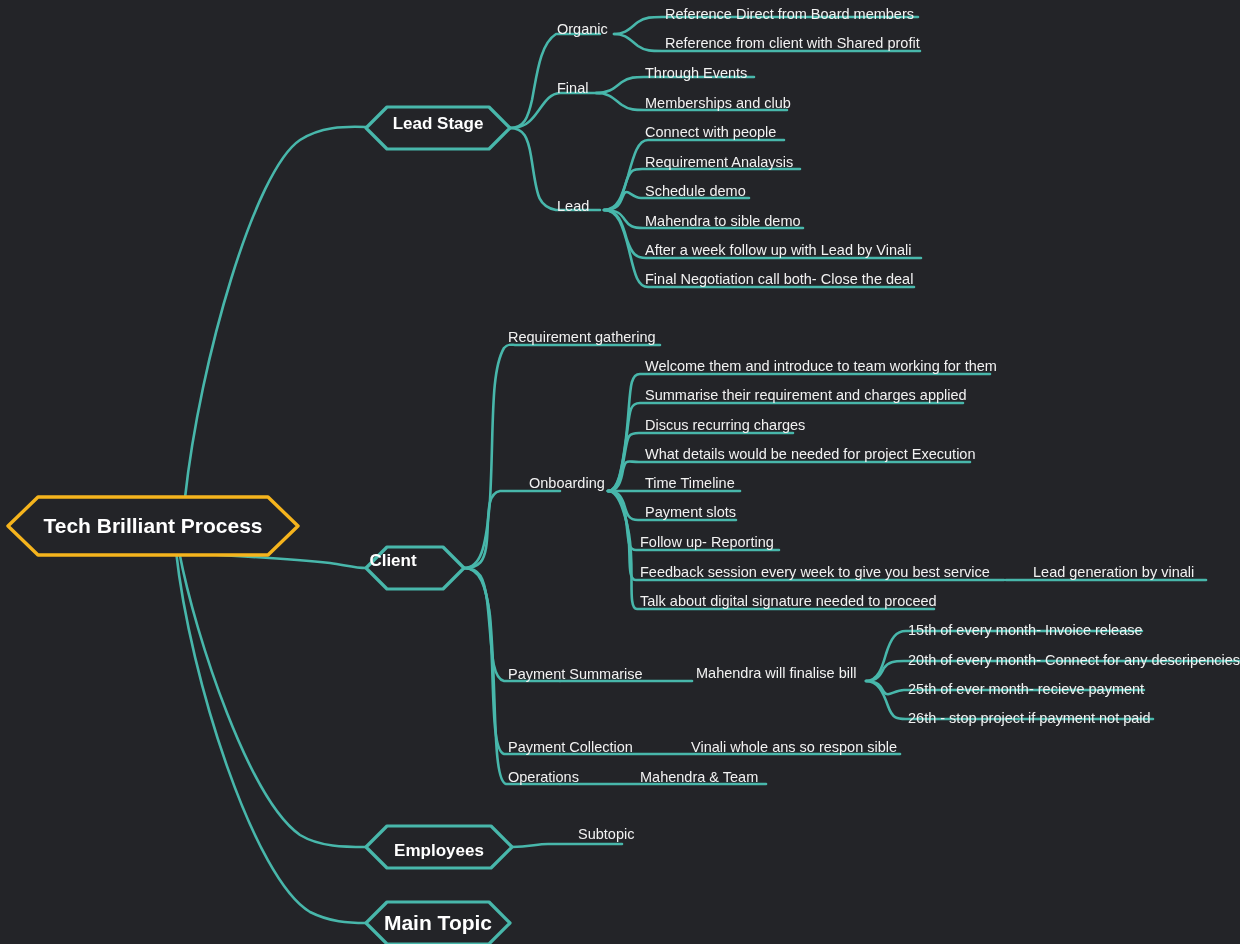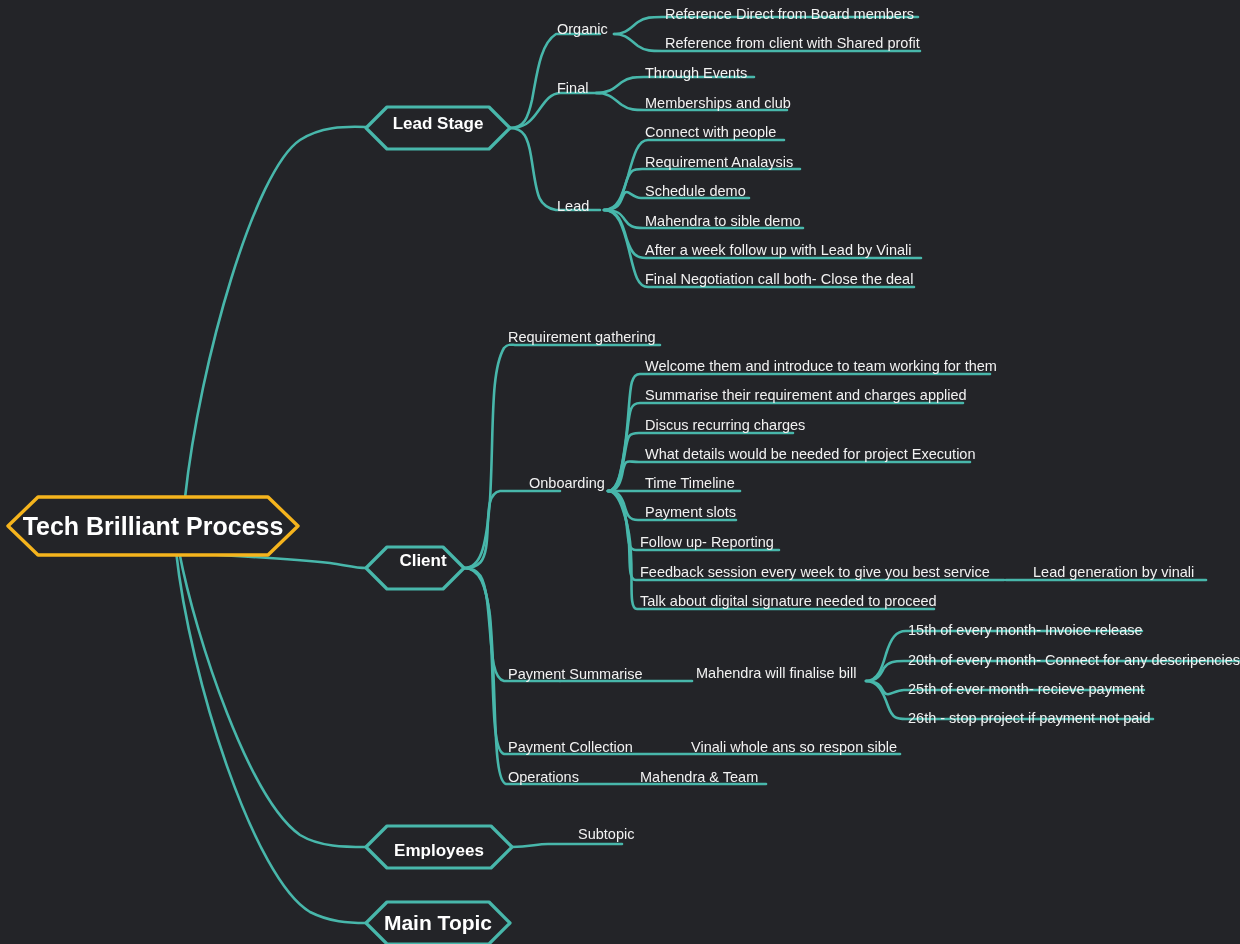--- a/index.html
+++ b/index.html
@@ -82,27 +82,27 @@
 
     <path d="M8,526 L38,497 L268,497 L298,526 L268,555 L38,555 Z" fill="#232428" stroke="#f5b41d" stroke-width="3.4" stroke-linejoin="round"></path>
 
     <path d="M366,128 L387,107 L489,107 L510,128 L489,149 L387,149 Z" fill="#232428" stroke="#48b7ab" stroke-width="3.2" stroke-linejoin="round"></path>
     <path d="M366,568 L387,547 L443,547 L464,568 L443,589 L387,589 Z" fill="#232428" stroke="#48b7ab" stroke-width="3.2" stroke-linejoin="round"></path>
     <path d="M366,847 L387,826 L491,826 L512,847 L491,868 L387,868 Z" fill="#232428" stroke="#48b7ab" stroke-width="3.2" stroke-linejoin="round"></path>
     <path d="M366,923 L387,902 L489,902 L510,923 L489,944 L387,944 Z" fill="#232428" stroke="#48b7ab" stroke-width="3.2" stroke-linejoin="round"></path>
   </svg>
 
   <div class="nodebox" style="left:8px;top:496px;width:290px;height:60px;">
-    <span class="hexlabel" style="font-size:25px;">Tech Brilliant Process</span>
+    <span class="hexlabel" style="font-size:21px;">Tech Brilliant Process</span>
   </div>
 
   <div class="nodebox" style="left:366px;top:107px;width:144px;height:34px;">
     <span class="hexlabel" style="font-size:17px;">Lead Stage</span>
   </div>
-  <div class="nodebox" style="left:374px;top:547px;width:98px;height:28px;">
+  <div class="nodebox" style="left:344px;top:547px;width:98px;height:28px;">
     <span class="hexlabel" style="font-size:17px;">Client</span>
   </div>
   <div class="nodebox" style="left:366px;top:830px;width:146px;height:42px;">
     <span class="hexlabel" style="font-size:17px;">Employees</span>
   </div>
   <div class="nodebox" style="left:366px;top:902px;width:144px;height:42px;">
     <span class="hexlabel" style="font-size:21px;">Main Topic</span>
   </div>
 
   <div class="branchlbl" style="left:557px;top:22px;">Organic</div>

